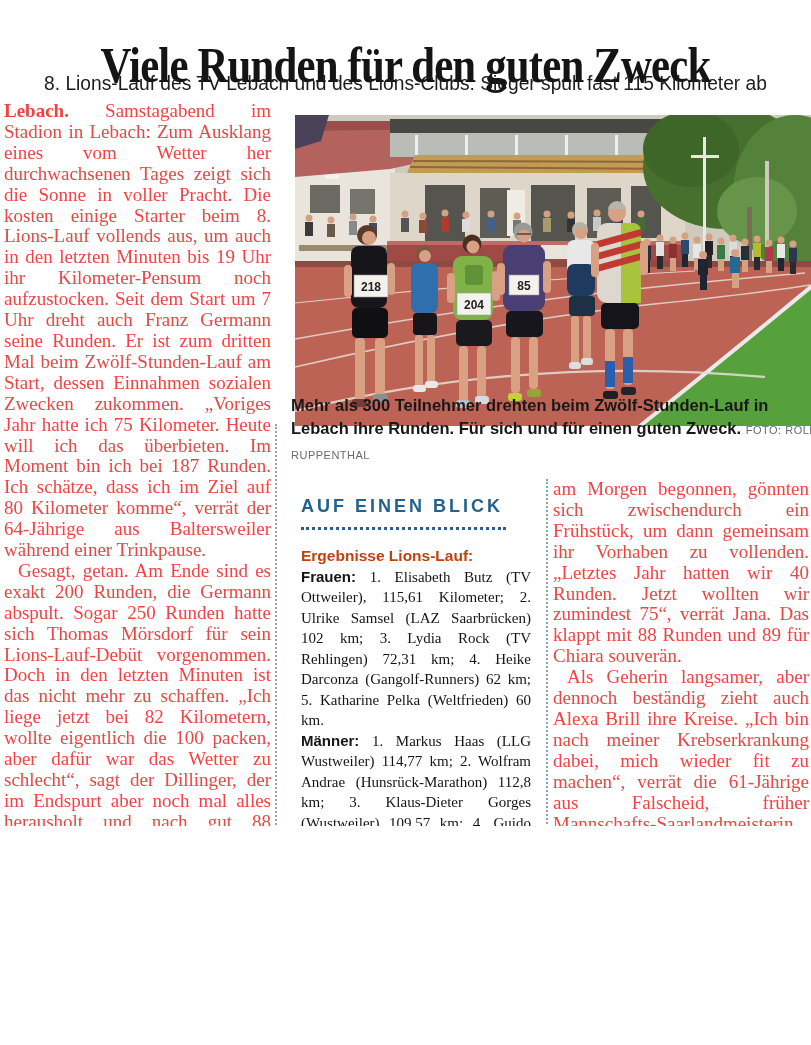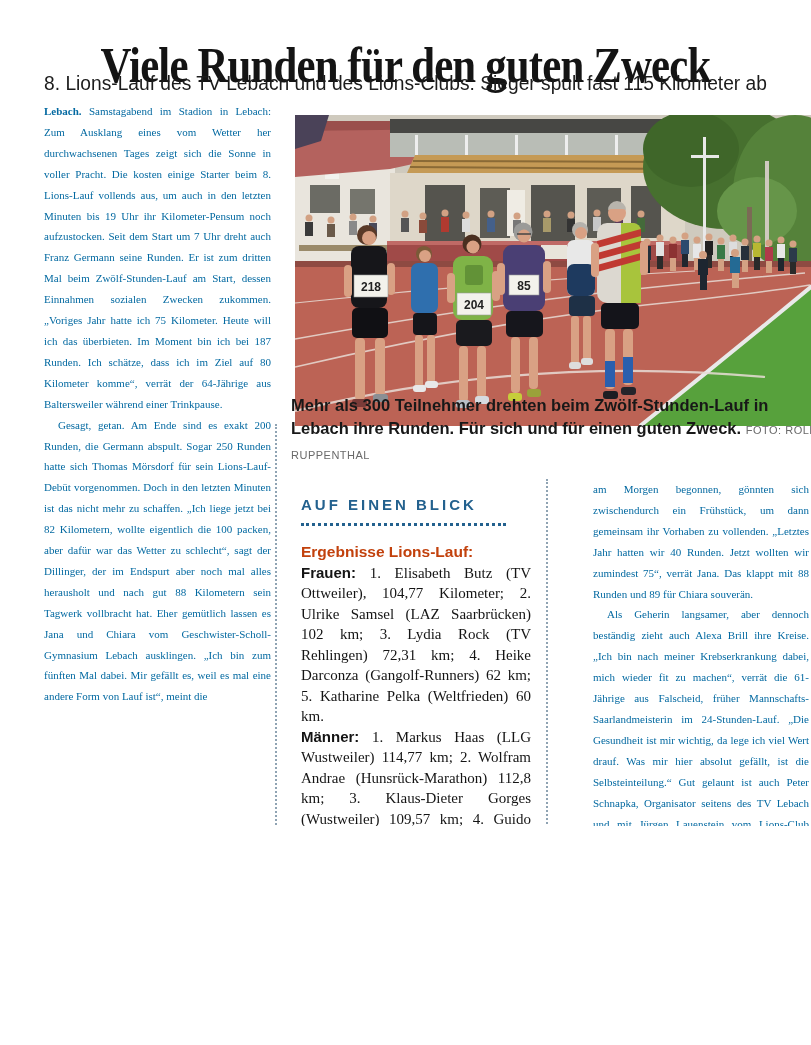--- a/index.html
+++ b/index.html
@@ -12,34 +12,34 @@
   .subhead{position:absolute;left:0;right:0;top:72px;text-align:center;
            font-family:"Liberation Sans",sans-serif;font-size:20px;color:#1c1c1c;
            transform:scaleX(.96);transform-origin:50% 50%;white-space:nowrap;}
   .col{position:absolute;overflow:hidden;}
   .col1{left:4px;top:101px;width:267px;height:941px;}
   .col2{left:283px;top:479px;width:258px;height:563px;}
   .col3{left:553px;top:479px;width:256px;height:563px;}
   p{margin:0;}
   .lead{font-family:"Liberation Sans",sans-serif;font-weight:bold;font-size:16px;
         line-height:21.4px;color:#1d2734;text-align:justify;hyphens:auto;margin-bottom:13px;}
-  .body{font-size:11px;line-height:20.9px;text-align:justify;hyphens:auto;color:#0369a1;margin-left:40px;}
+  .body{font-size:19px;line-height:20.9px;text-align:justify;hyphens:auto;color:#ef4444;}
   .indent{text-indent:14px;}
   .dateline{font-weight:bold;}
   .byline{float:right;font-style:italic;}
   .vrule{position:absolute;width:0;border-left:2px dotted #8fa3b3;}
   .vrule1{left:275px;top:424px;height:616px;}
   .vrule2{left:546px;top:479px;height:561px;}
   figure{margin:12px;position:absolute;left:283px;top:103px;width:528px;height:311px;}
   .caption{position:absolute;left:283px;top:394px;width:528px;
            font-family:"Liberation Sans",sans-serif;font-weight:bold;
            font-size:16.5px;line-height:23px;color:#181818;margin-left:8px;}
   .credit{font-weight:normal;font-size:11px;color:#6a6a6a;letter-spacing:.5px;}
   .kicker{margin-top:17px;margin-left:18px;font-family:"Liberation Sans",sans-serif;
-          font-weight:bold;font-size:15px;letter-spacing:3px;color:#23618e;}
+          font-weight:bold;font-size:18px;letter-spacing:3px;color:#23618e;}
   .kicker-rule{margin:10px 0 0 18px;width:205px;border-top:3px dotted #23618e;height:0;}
   .infobox{margin-left:18px;margin-right:10px;margin-top:16px;}
   .box-head{font-family:"Liberation Sans",sans-serif;font-weight:bold;font-size:15.5px;
             line-height:20.5px;color:#c2410c;}
   .box-body{font-size:15px;line-height:20.5px;text-align:justify;hyphens:auto;color:#141414;}
   .box-label{font-family:"Liberation Sans",sans-serif;font-weight:bold;}
 </style>
 </head>
 <body>
 
@@ -293,21 +293,21 @@
   </div>
 
   <div class="vrule vrule1"></div>
   <div class="vrule vrule2"></div>
 
   <div class="col col2">
     <div class="kicker">AUF EINEN BLICK</div>
     <div class="kicker-rule"></div>
     <div class="infobox">
       <p class="box-head">Ergebnisse Lions-Lauf:</p>
-      <p class="box-body"><b class="box-label">Frauen:</b> <span>1. Elisabeth Butz (TV Ottweiler), 104,77 Kilometer; 2. Ulrike Samsel (LAZ Saarbrücken) 102 km; 3. Lydia Rock (TV Rehlingen) 72,31 km; 4. Heike Darconza (Gangolf-Runners) 62 km; 5. Katharine Pelka (Weltfrieden) 60 km.</span></p>
+      <p class="box-body"><b class="box-label">Frauen:</b> <span>1. Elisabeth Butz (TV Ottweiler), 115,61 Kilometer; 2. Ulrike Samsel (LAZ Saarbrücken) 102 km; 3. Lydia Rock (TV Rehlingen) 72,31 km; 4. Heike Darconza (Gangolf-Runners) 62 km; 5. Katharine Pelka (Weltfrieden) 60 km.</span></p>
       <p class="box-body"><b class="box-label">Männer:</b> <span>1. Markus Haas (LLG Wustweiler) 114,77 km; 2. Wolfram Andrae (Hunsrück-Marathon) 112,8 km; 3. Klaus-Dieter Gorges (Wustweiler) 109,57 km; 4. Guido Joerg (LTF Marpingen) 108,19 km; 5. Roland Stoll (Freyming-Merlebach) 105,36 Kilometer.</span><span class="byline">bene</span></p>
     </div>
   </div>
 
   <div class="col col3">
     <p class="body">am Morgen begonnen, gönnten sich zwischendurch ein Frühstück, um dann gemeinsam ihr Vorhaben zu vollenden. „Letztes Jahr hatten wir 40 Runden. Jetzt wollten wir zumindest 75“, verrät Jana. Das klappt mit 88 Runden und 89 für Chiara souverän.</p>
     <p class="body indent"><span>Als Geherin langsamer, aber dennoch beständig zieht auch Alexa Brill ihre Kreise. „Ich bin nach meiner Krebserkrankung dabei, mich wieder fit zu machen“, verrät die 61-Jährige aus Falscheid, früher Mannschafts-Saarlandmeisterin im 24-Stunden-Lauf. „Die Gesundheit ist mir wichtig, da lege ich viel Wert drauf. Was mir hier absolut gefällt, ist die Selbsteinteilung.“ Gut gelaunt ist auch Peter Schnapka, Organisator seitens des TV Lebach und mit Jürgen Lauenstein vom Lions-Club verantwortlich für den Ablauf: „Wir hatten über 300 Teilnehmer. Das ist eine super Statistik – trotz Olympia und Ferien. Es ist sicher wieder ein schöner Betrag für soziale Zwecke zusammengekommen.“</span><span class="byline">bene</span></p>
   </div>
 
 </div>

